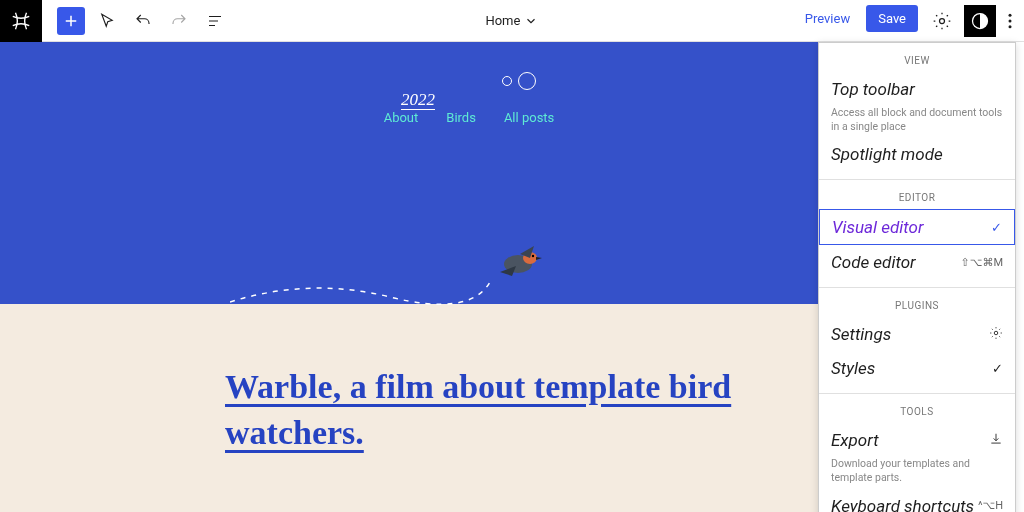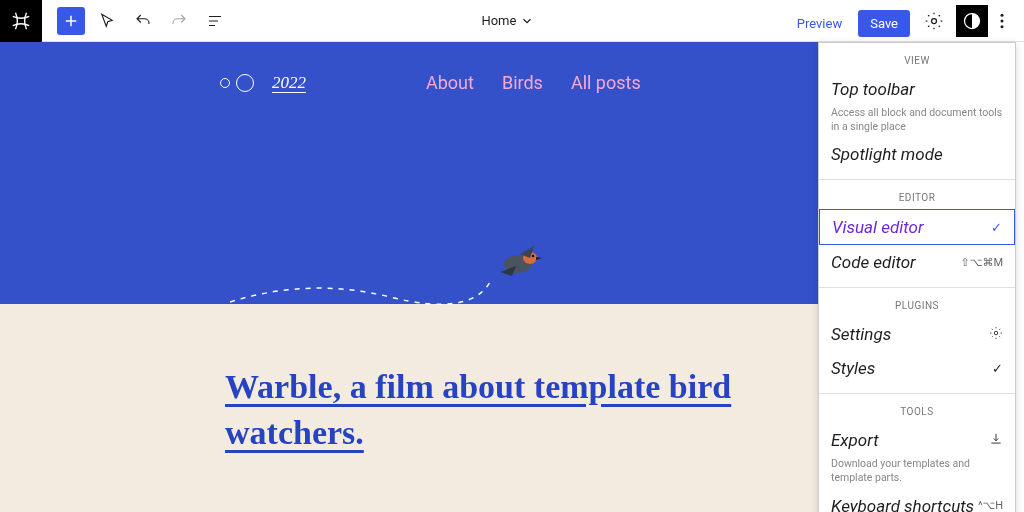--- a/index.html
+++ b/index.html
@@ -5,38 +5,38 @@
 * { margin: 0; padding: 0; box-sizing: border-box; }
 body { font-family: -apple-system, BlinkMacSystemFont, "Segoe UI", Roboto, sans-serif; background: #fff; width: 1024px; height: 512px; overflow: hidden; position: relative; }
 
 
 .topbar { display: flex; align-items: center; height: 42px; border-bottom: 1px solid #e0e0e0; background: #fff; gap: 16px; }
 .topbar .left { display: flex; align-items: center; }
 .topbar .logo { width: 42px; height: 42px; background: #000; display: flex; align-items: center; justify-content: center; }
 .topbar .add { width: 28px; height: 28px; background: #3858e9; color: #fff; display: flex; align-items: center; justify-content: center; border-radius: 3px; margin-left: 15px; }
 .topbar .tool { width: 28px; height: 28px; display: flex; align-items: center; justify-content: center; margin-left: 8px; color: #1e1e1e; }
 .topbar .center { flex: 1; display: flex; justify-content: center; align-items: center; font-size: 13px; color: #1e1e1e; }
-.topbar .right { display: flex; align-items: flex-end; padding-right: 8px; }
+.topbar .right { display: flex; align-items: flex-start; }
 .topbar .preview { color: #3858e9; font-size: 13px; padding: 6px 10px; }
 .topbar .save { background: #3858e9; color: #fff; font-size: 13px; padding: 6px 12px; border-radius: 3px; margin-left: 6px; }
 .topbar .icon-btn { width: 32px; height: 32px; display: flex; align-items: center; justify-content: center; margin-left: 8px; color: #1e1e1e; }
 .topbar .styles-btn { background: #000; color: #fff; width: 32px; height: 32px; display: flex; align-items: center; justify-content: center; margin-left: 6px; }
 .topbar .more-btn { width: 28px; height: 32px; display: flex; align-items: center; justify-content: center; color: #1e1e1e; }
 
 
 .canvas { position: absolute; top: 42px; left: 0; width: 818px; height: 470px; overflow: hidden; }
 .hero { background: #3551c9; height: 262px; position: relative; }
-.hero-bar { display: flex; align-items: center; padding: 30px 0 0 0; }
+.hero-bar { display: flex; align-items: center; padding: 30px 0 0 0; flex-direction: column; }
 .hero-logo { margin-left: 220px; display: flex; align-items: center; gap: 6px; }
 .hero-logo .circ { border: 1.5px solid #fff; border-radius: 50%; display: inline-block; }
 .hero-logo .c1 { width: 10px; height: 10px; }
 .hero-logo .c2 { width: 18px; height: 18px; }
 .hero-year { color: #fff; font-style: italic; font-family: Georgia, serif; font-size: 17px; margin-left: 18px; text-decoration: underline; text-underline-offset: 4px; }
 .hero-nav { display: flex; gap: 28px; margin-left: 120px; }
-.hero-nav span { color: #f9a8d4; font-size: 18px; }
+.hero-nav span { color: #5eead4; font-size: 13px; }
 .bird { position: absolute; top: 200px; left: 490px; }
 .path { position: absolute; top: 230px; left: 230px; width: 260px; height: 40px; }
 .body-area { background: #f4ebe0; height: 208px; padding: 60px 0 0 225px; }
 .body-area h2 { color: #2643c2; font-family: Georgia, serif; font-size: 34px; font-weight: bold; text-decoration: underline; text-underline-offset: 6px; line-height: 1.35; }
 
 
 .menu { position: absolute; top: 42px; right: 8px; width: 198px; background: #fff; border: 1px solid #ccc; box-shadow: 0 2px 8px rgba(0,0,0,0.15); font-size: 12px; color: #1e1e1e; }
 .menu-section { padding: 8px 0; border-bottom: 1px solid #e0e0e0; }
 .menu-section:last-child { border-bottom: none; }
 .menu-hdr { color: #777; font-size: 10px; letter-spacing: 0.5px; padding: 4px 12px 6px; text-align: center; }

